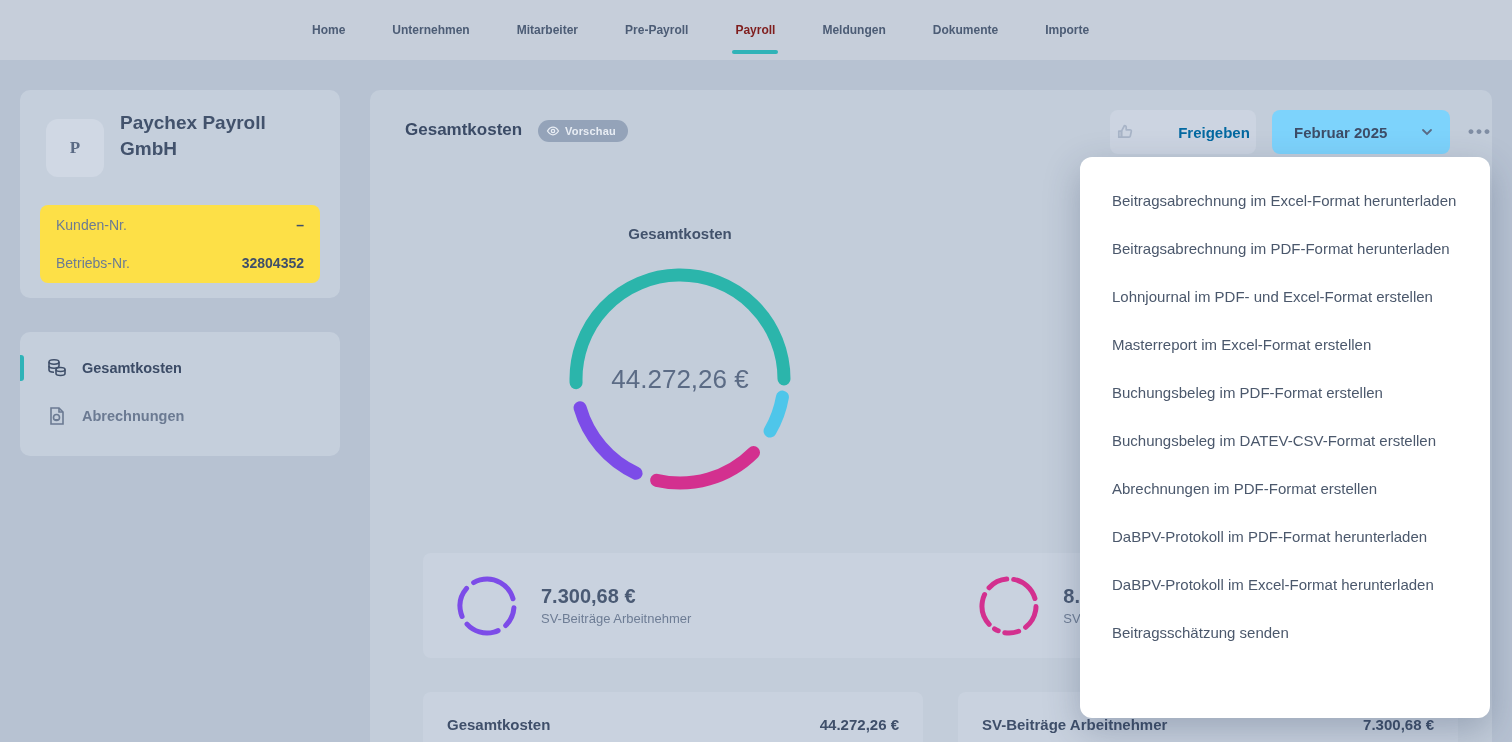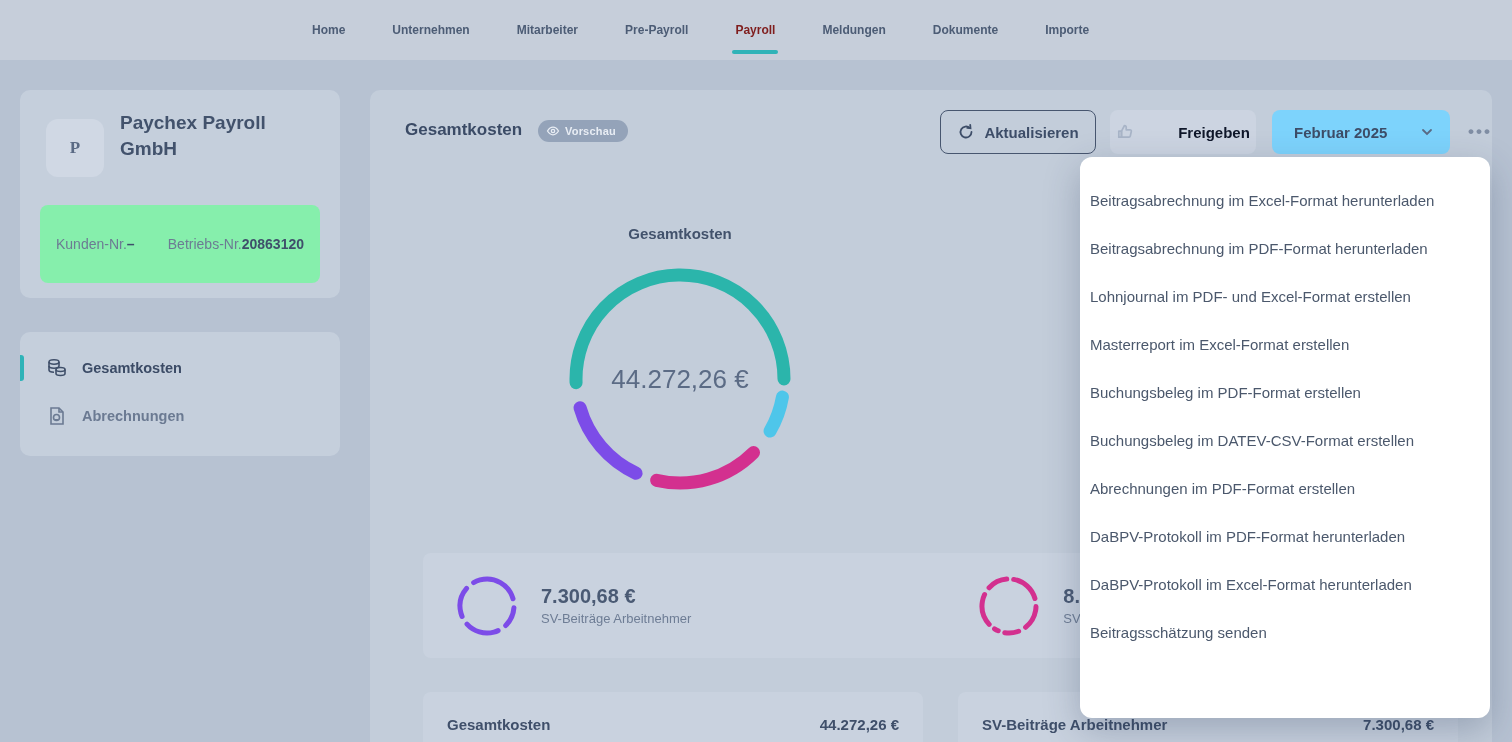--- a/index.html
+++ b/index.html
@@ -34,22 +34,22 @@
     border-radius:12px; background:#d0d8e4;
     display:flex; align-items:center; justify-content:center;
     font-family:"Liberation Serif", serif; font-size:17px; color:#5a6a84; font-weight:600;
   }
   .company-name {
     position:absolute; left:100px; top:20px; width:200px;
     font-size:19px; line-height:26px; font-weight:700; color:#42526c;
   }
   .info-card {
     position:absolute; left:20px; top:115px; width:280px; height:78px;
-    border-radius:8px; background:#86efac; padding:12px 16px;
-    display:flex; flex-direction:row; justify-content:space-between;
+    border-radius:8px; background:#fde047; padding:12px 16px;
+    display:flex; flex-direction:column; justify-content:space-between;
   }
   .info-row { display:flex; justify-content:space-between; align-items:center; }
   .info-label { font-size:14px; color:#6c7b93; }
   .info-value { font-size:14px; font-weight:700; color:#3f4f6a; }
   .menu-card { left:20px; top:332px; width:320px; height:124px; overflow:hidden; }
   .menu-item {
     position:relative; height:48px; display:flex; align-items:center;
     padding-left:26px; column-gap:14px; cursor:pointer;
   }
   .menu-item:first-child { margin-top:12px; }
@@ -74,21 +74,21 @@
     border-radius:11px; background:#94a3b9;
     display:flex; align-items:center; column-gap:5px;
     font-size:11px; font-weight:700; color:#e8edf4; letter-spacing:.2px;
   }
   .btn {
     position:absolute; top:20px; height:44px; border-radius:8px;
     display:flex; align-items:center; justify-content:center; column-gap:9px;
     font-size:15px; font-weight:700; cursor:pointer; white-space:nowrap;
   }
   .btn-refresh { left:570px; width:156px; border:1.5px solid #47566f; color:#3d4d68; background:transparent; }
-  .btn-release { left:740px; width:146px; background:#ccd4e1; color:#0f172a; cursor:default;gap:44px; }
+  .btn-release { left:740px; width:146px; background:#ccd4e1; color:#0369a1; cursor:default;gap:44px; }
   .btn-period  { left:902px; width:178px; background:#7dd3fc; color:#3d4d68; justify-content:space-between; padding:0 16px 0 22px; }
   .btn-more {
     position:absolute; left:1092px; top:20px; width:36px; height:44px;
     display:flex; align-items:center; justify-content:center;
     color:#7f8da3; font-size:17px; font-weight:700; letter-spacing:2px; cursor:pointer;
   }
   
   .donut-title {
     position:absolute; left:185px; top:135px; width:250px; text-align:center;
     font-size:15px; font-weight:700; color:#42526c;
@@ -121,21 +121,21 @@
   .summary-label { font-size:15px; font-weight:700; color:#3f4f6a; }
   .summary-value { font-size:15px; font-weight:700; color:#3f4f6a; }
   
   .dropdown {
     position:absolute; left:1080px; top:157px; width:410px; height:561px;
     background:#ffffff; border-radius:12px;
     box-shadow:0 12px 36px rgba(35,55,85,.28);
     padding:19px 0; z-index:20;
   }
   .dropdown-item {
-    height:48px; display:flex; align-items:center; padding:0 10px;
+    height:48px; display:flex; align-items:center; padding:0 32px;
     font-size:15px; color:#4b586c; cursor:pointer; white-space:nowrap;
   }
   svg { display:block; }
 </style>
 </head>
 <body>
 
 <div class="navbar">
   <div class="nav-item">Home</div>
   <div class="nav-item">Unternehmen</div>
@@ -150,21 +150,21 @@
 <div class="card company-card">
   <div class="avatar">P</div>
   <div class="company-name">Paychex Payroll GmbH</div>
   <div class="info-card">
     <div class="info-row">
       <span class="info-label">Kunden-Nr.</span>
       <span class="info-value">–</span>
     </div>
     <div class="info-row">
       <span class="info-label">Betriebs-Nr.</span>
-      <span class="info-value">20863120</span>
+      <span class="info-value">32804352</span>
     </div>
   </div>
 </div>
 
 <div class="card menu-card">
   <div class="menu-item active">
     <span class="active-bar"></span>
     <span class="menu-icon">
       <svg width="22" height="22" viewBox="0 0 22 22" fill="none" stroke="#3f4f69" stroke-width="1.6">
         <ellipse cx="8" cy="5" rx="5" ry="2.2"></ellipse>
@@ -196,29 +196,20 @@
   <div class="preview-badge">
     <span>
       <svg width="14" height="14" viewBox="0 0 14 14" fill="none" stroke="#e8edf4" stroke-width="1.3">
         <path d="M1.5 7c1.6-2.6 3.4-3.8 5.5-3.8S10.9 4.4 12.5 7c-1.6 2.6-3.4 3.8-5.5 3.8S3.1 9.6 1.5 7z"></path>
         <circle cx="7" cy="7" r="1.7"></circle>
       </svg>
     </span>
     <span>Vorschau</span>
   </div>
 
-  <div class="btn btn-refresh">
-    <span>
-      <svg width="18" height="18" viewBox="0 0 18 18" fill="none" stroke="#3d4d68" stroke-width="1.8" stroke-linecap="round">
-        <path d="M14.5 9a5.5 5.5 0 1 1-1.6-3.9"></path>
-        <path d="M13.2 1.8l.3 3.4-3.3-.4"></path>
-      </svg>
-    </span>
-    <span>Aktualisieren</span>
-  </div>
 
   <div class="btn btn-release">
     <span>
       <svg width="18" height="18" viewBox="0 0 18 18" fill="none" stroke="#a8b4c7" stroke-width="1.7" stroke-linejoin="round">
         <path d="M5.5 8.2l3-5.7c.9 0 1.7.8 1.7 1.8v2.5h3.8c.9 0 1.5.8 1.3 1.6l-1 4.6c-.1.7-.7 1.2-1.4 1.2H5.5z"></path>
         <path d="M5.5 8.2H2.8v6h2.7z"></path>
       </svg>
     </span>
     <span>Freigeben</span>
   </div>

